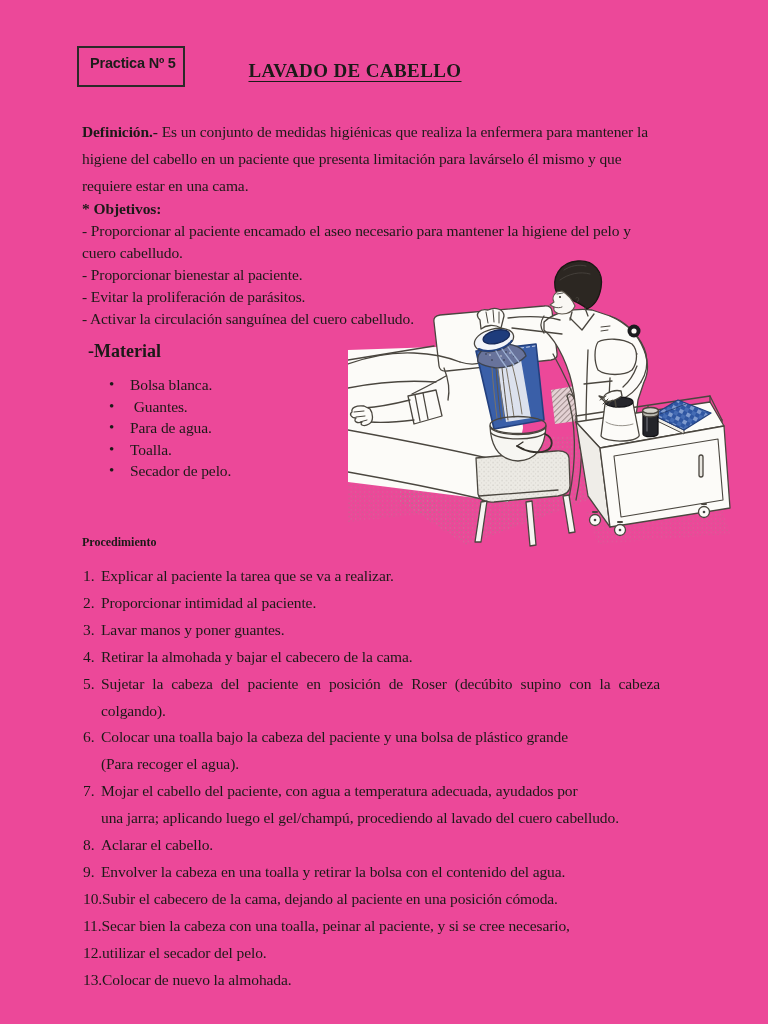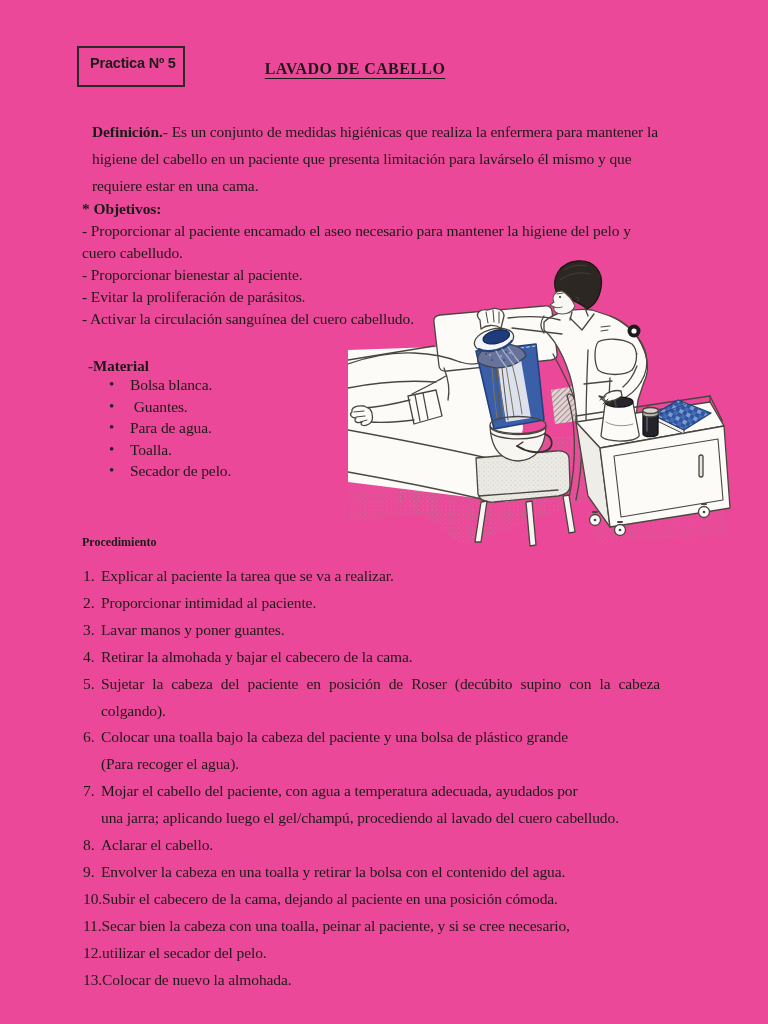--- a/index.html
+++ b/index.html
@@ -7,28 +7,28 @@
        font-family:"Liberation Serif",serif;color:#1c1a18;}
   #page{position:relative;width:768px;height:1024px;background:#ec4899;}
   .abs{position:absolute;}
   
   #pract-box{left:77px;top:46px;width:104px;height:37px;border:2px solid #2b2a28;z-index:2;}
   #pract-box span{display:block;padding:7px 0 0 11px;
     font-family:"Liberation Sans",sans-serif;font-weight:bold;font-size:14.5px;
     letter-spacing:-0.2px;color:#1d1c1a;white-space:pre;}
   
   #title{left:82px;top:60px;width:546px;text-align:center;z-index:2;
-    font-size:16px;font-weight:bold;letter-spacing:.4px;
+    font-size:19px;font-weight:bold;letter-spacing:.4px;
     text-decoration:underline;text-decoration-thickness:1px;text-underline-offset:4px;}
   
   .txt{font-size:15.5px;letter-spacing:-0.1px;z-index:2;}
   .txt div{white-space:pre;}
-  #definition{left:92px;top:119px;line-height:26.8px;}
+  #definition{left:82px;top:119px;line-height:26.8px;}
   #objectives{left:82px;top:198px;line-height:21.9px;}
-  #material-head{left:88px;top:358px;font-weight:bold;font-size:15px;z-index:2;}
+  #material-head{left:88px;top:341px;font-weight:bold;font-size:18px;z-index:2;}
   #materials{left:108px;top:374px;line-height:21.6px;}
   #materials .mi{position:relative;padding-left:22px;}
   #materials .mi::before{content:"\2022";position:absolute;left:1px;top:0;font-size:15px;}
   #proc-head{left:82px;top:535px;font-weight:bold;font-size:12px;z-index:2;}
   #procedure{left:83px;top:563px;width:577px;line-height:26.9px;}
   .pl{display:flex;}
   .pl .n{flex:0 0 18px;white-space:pre;}
   .pl .t{white-space:pre;text-align:center;}
   .pl.j .t{flex:1;white-space:normal;text-align:justify;text-align-last:justify;}
   b{font-weight:bold;}

